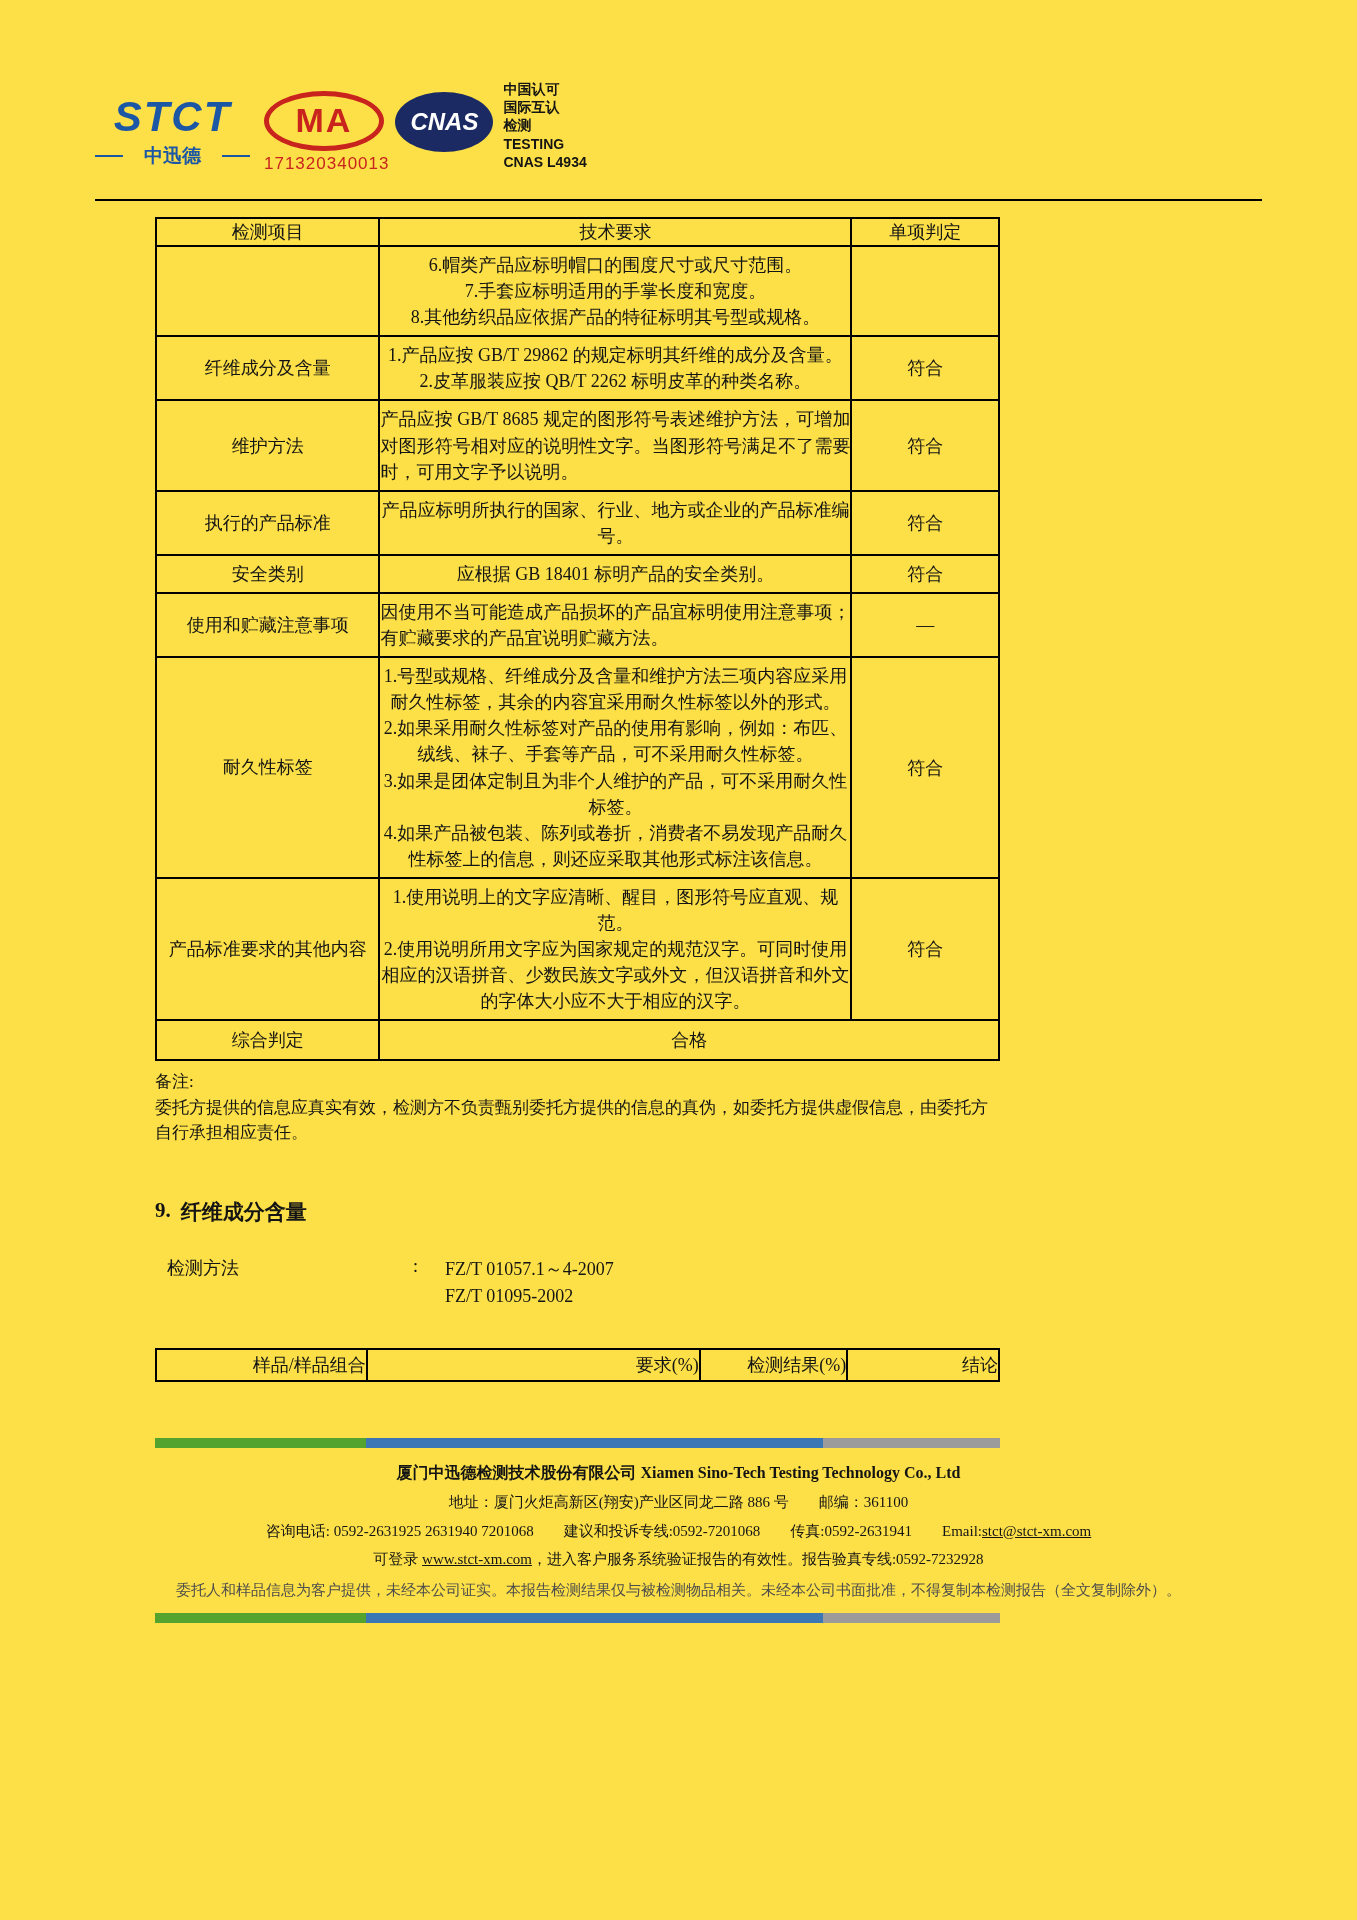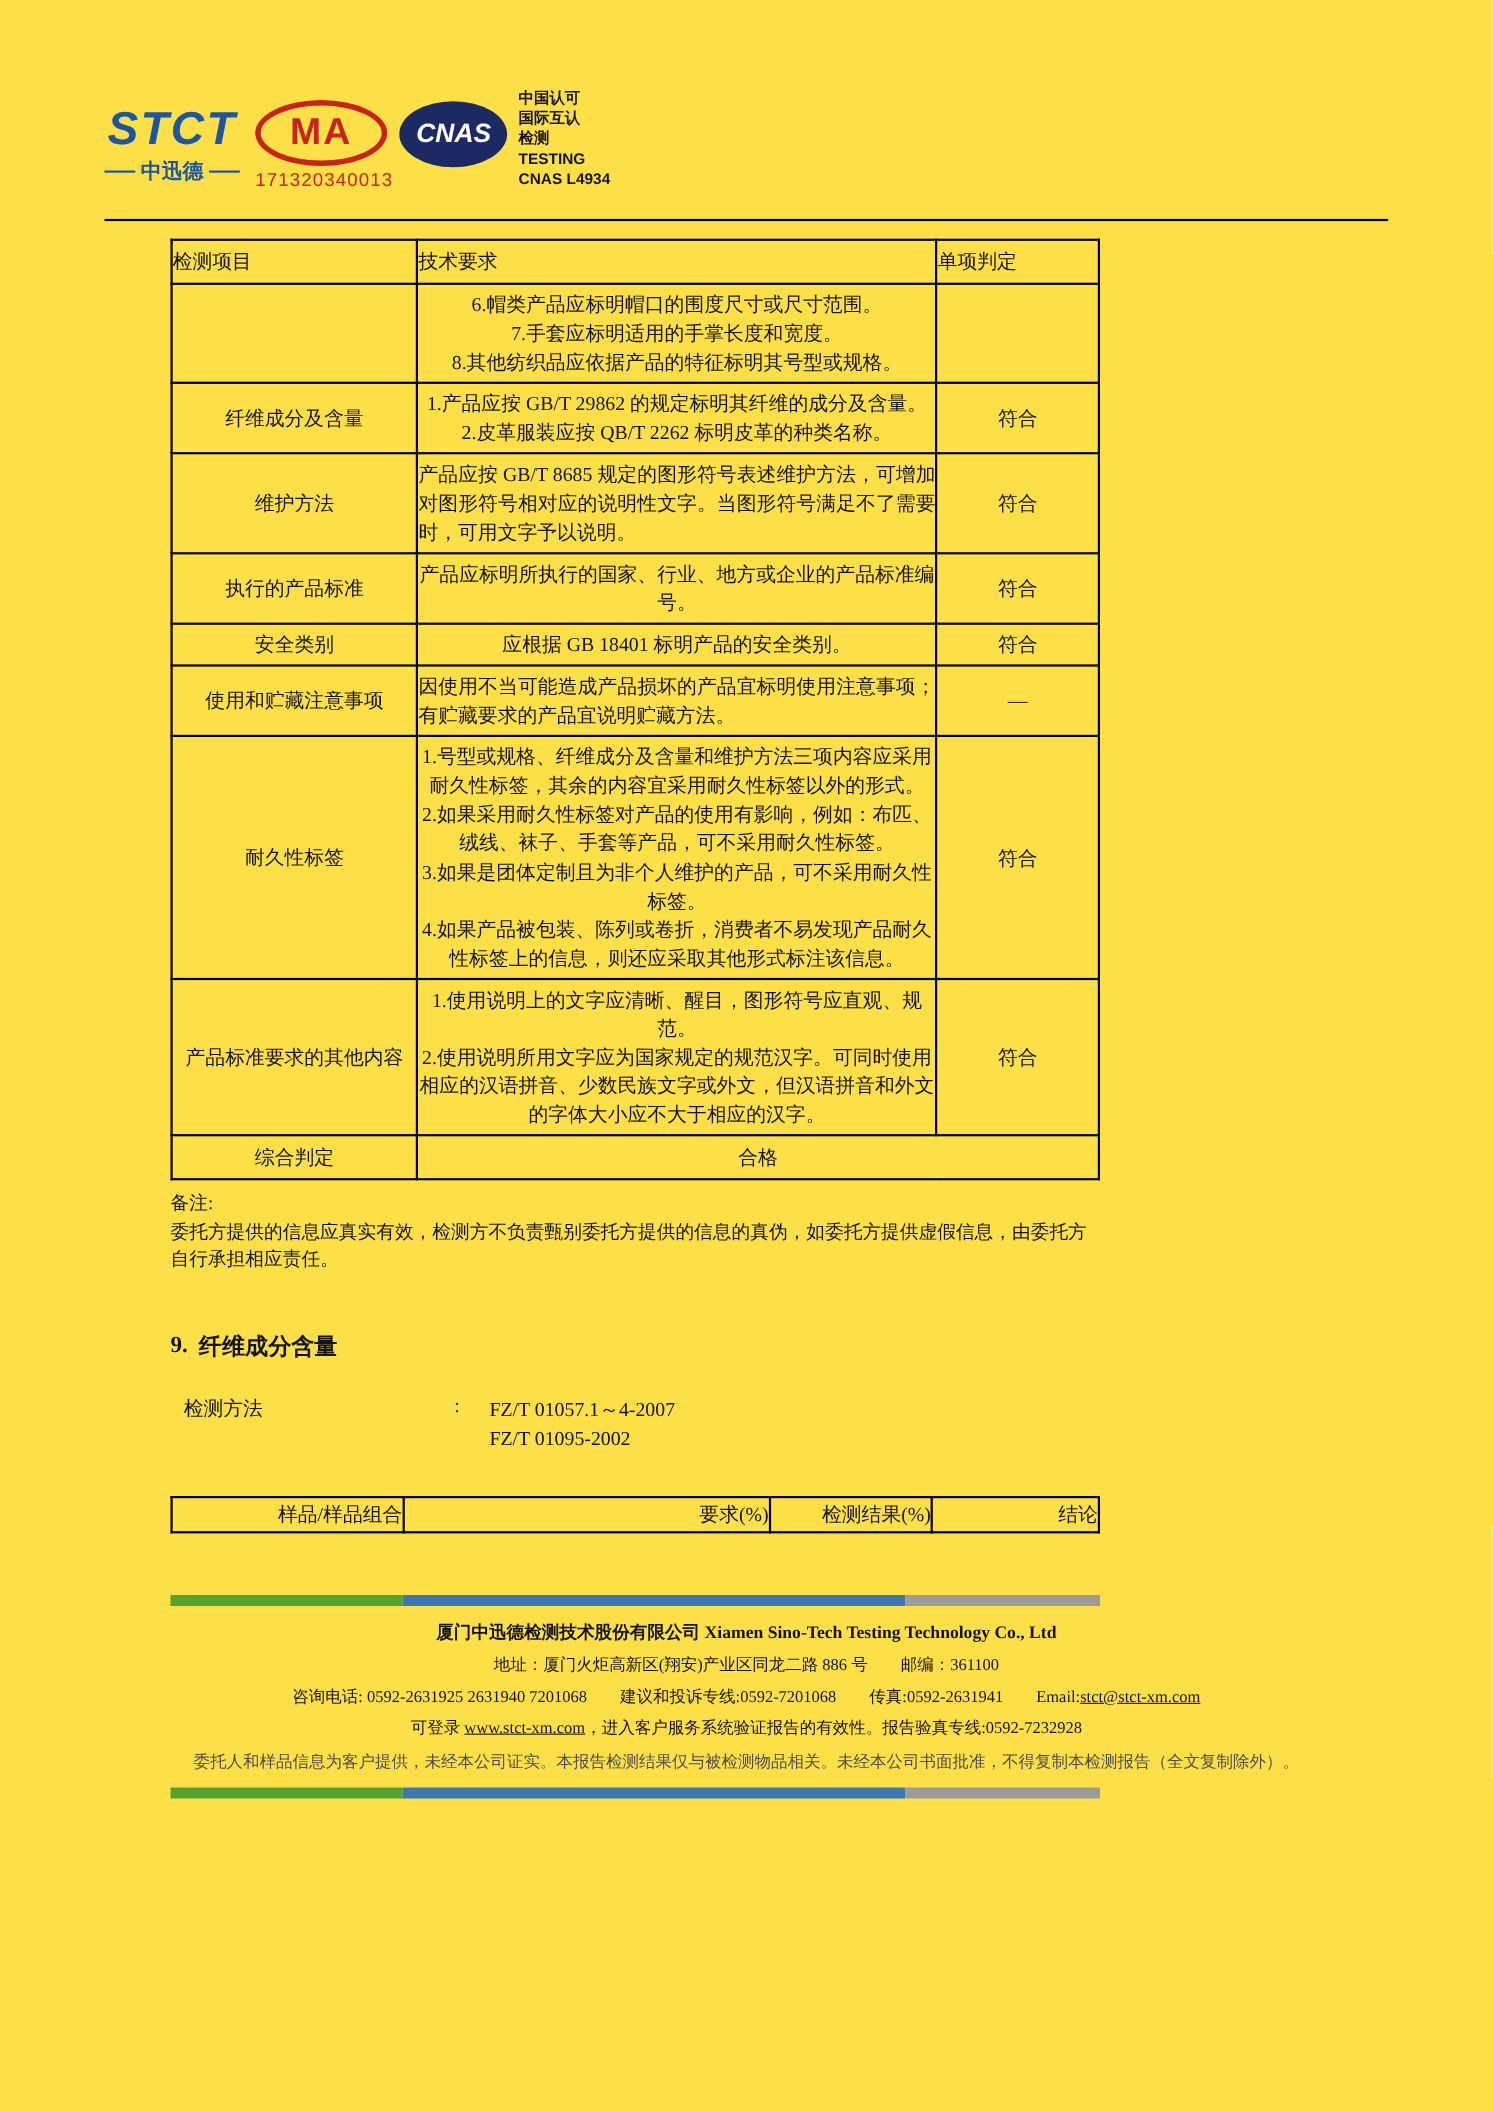--- a/index.html
+++ b/index.html
@@ -8,21 +8,21 @@
     width:1357px; height:1920px; background:#fde047; position:relative;
     font-family:"Liberation Serif","DejaVu Serif",serif; color:#141414;
     overflow:hidden;
   }
   
   .hdr { display:flex; align-items:flex-start; padding:46px 95px 0 95px; }
   .logos { display:flex; align-items:center; margin-top:34px; }
   .stct { text-align:center; }
   .stct-word { font-family:"Liberation Sans",sans-serif; font-weight:bold; font-style:italic;
     font-size:42px; color:#1c57a5; letter-spacing:2px; line-height:1; }
-  .stct-sub { display:flex; align-items:center; justify-content:center; gap:5px;
+  .stct-sub { display:flex; align-items:center; justify-content:center; gap:21px;
     color:#1c57a5; font-size:19px; font-weight:bold; margin-top:5px; }
   .stct-sub .dash { width:28px; height:2px; background:#1c57a5; }
   .cma-wrap { text-align:center; margin-left:14px; }
   .cma-oval { width:120px; height:60px; border:5px solid #c9231d; border-radius:50%;
     display:flex; align-items:center; justify-content:center; }
   .cma-ma { color:#c9231d; font-family:"Liberation Sans",sans-serif; font-weight:bold;
     font-size:34px; letter-spacing:2px; }
   .cma-num { color:#c9231d; font-family:"Liberation Sans",sans-serif; font-size:17px;
     margin-top:3px; letter-spacing:1px; }
   .cnas-oval { width:98px; height:60px; border-radius:50%; display:flex; align-items:center;
@@ -36,21 +36,21 @@
     letter-spacing:8px; word-spacing:16px; }
   .info { margin-top:14px; font-size:17px; }
   .info-row { display:flex; line-height:1.7; }
   .info-row .lbl { width:146px; text-align:right; }
   .info-row .val { margin-left:8px; font-weight:bold; }
   .hr { height:2px; background:#000; margin:14px 95px 0 95px; }
   
   .content { width:845px; margin-left:155px; margin-top:16px; }
   table { border-collapse:collapse; width:100%; font-size:18px; table-layout:fixed; }
   .t1 th, .t1 td, .t2 th { border:2px solid #000; }
-  .t1 th { height:40px; font-weight:normal; text-align:left; }
+  .t1 th { height:28px; font-weight:normal; text-align:center; }
   .t1 col.c-item { width:26.5%; } .t1 col.c-req { width:56%; } .t1 col.c-ver { width:17.5%; }
   td.item { text-align:center; vertical-align:middle; padding:4px 8px; line-height:1.45; }
   td.req { padding:5px 0; line-height:1.45; white-space:pre-line; vertical-align:middle; }
   td.req.c { text-align:center; }
   td.req.j { text-align:justify; }
   td.verdict { text-align:center; vertical-align:middle; }
   td.final-val { text-align:center; height:40px; }
   .notes { margin-top:8px; font-size:17px; line-height:1.5; }
   .sec9 { margin-top:52px; font-size:21px; font-weight:bold; display:flex; gap:10px; }
   .method { display:flex; margin-top:30px; font-size:18px; }

